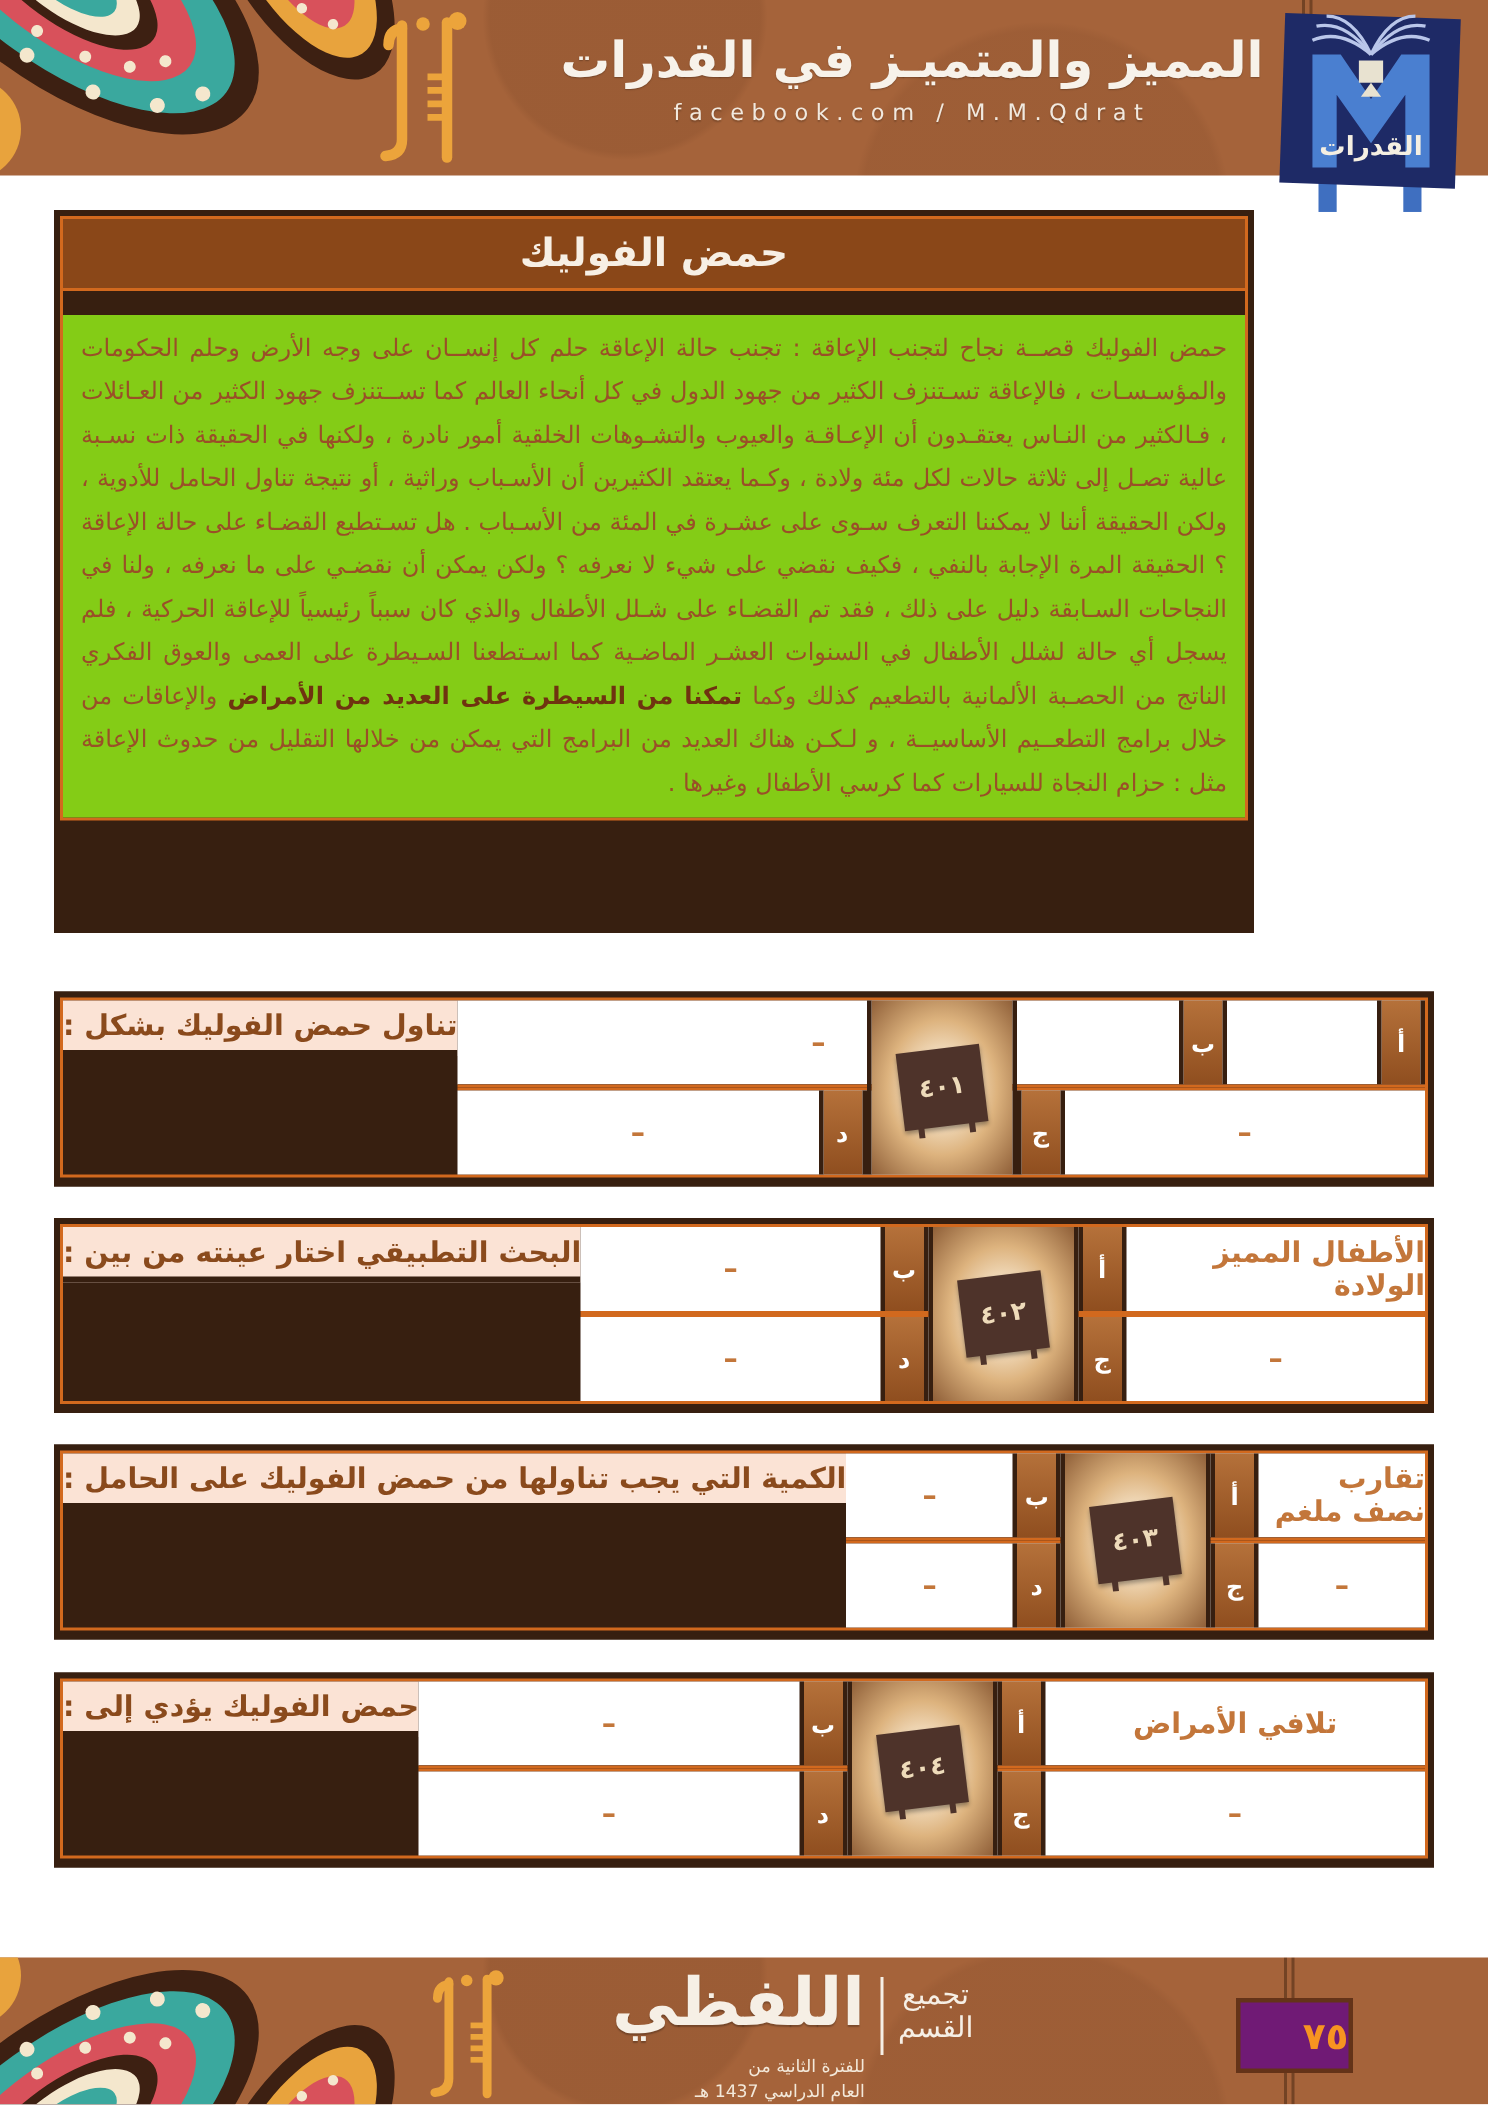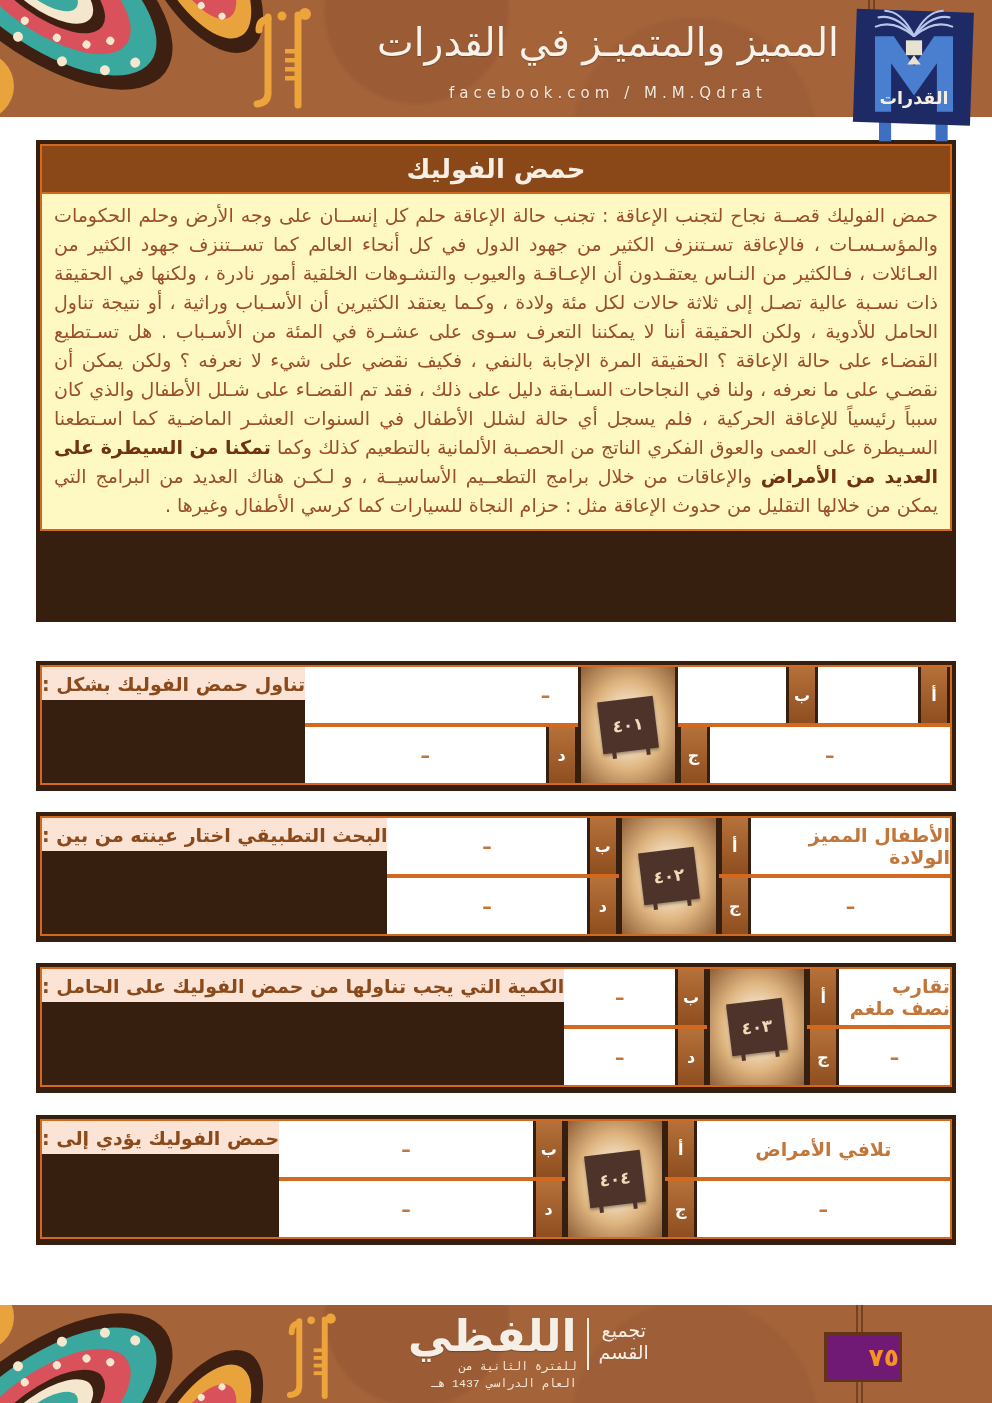--- a/index.html
+++ b/index.html
@@ -14,50 +14,50 @@
         radial-gradient(circle at 42% 10%, rgba(70,32,12,.10) 0 90px, transparent 95px),
         radial-gradient(circle at 70% 120%, rgba(70,32,12,.08) 0 120px, transparent 126px);
       pointer-events:none; }
   .header-band { top:0; height:117px; }
   .footer-band { top:1305px; height:98px; }
 
   .v-rule { position:absolute; top:0; bottom:0; width:2px; background:rgba(56,28,12,.45); }
 
   
   .brand { position:absolute; top:20px; left:352px; width:512px; text-align:center; color:#f7f2ea; }
-  .brand-title { font-size:39px; font-weight:normal; direction:rtl; letter-spacing:0; text-shadow:0 1px 1px rgba(0,0,0,.25); }
-  .brand-url { margin-top:19px; font-size:15px; letter-spacing:5px; color:#f1e9df; text-shadow:0 1px 1px rgba(0,0,0,.2); white-space:nowrap; }
+  .brand-title { font-size:33px; font-weight:bold; direction:rtl; letter-spacing:0; text-shadow:0 1px 1px rgba(0,0,0,.25); }
+  .brand-url { margin-top:7px; font-size:15px; letter-spacing:5px; color:#f1e9df; text-shadow:0 1px 1px rgba(0,0,0,.2); white-space:nowrap; }
 
   .logo { position:absolute; top:4px; right:10px; width:136px; height:140px; z-index:6; }
   .kufi-top { position:absolute; top:5px; left:252px; width:62px; height:106px; }
   .kufi-bottom { position:absolute; top:6px; left:284px; width:56px; height:90px; }
   .mandala-top { position:absolute; top:-34px; left:-26px; width:330px; height:175px; }
   .mandala-bottom { position:absolute; bottom:-34px; left:-26px; width:330px; height:175px; transform:scaleY(-1); }
 
   
   .f-center { position:absolute; top:9px; left:408px; display:flex; direction:rtl; align-items:flex-start; color:#f6efe5; }
   .f-group { text-align:center; font-weight:normal; font-size:19px; line-height:1.15; padding-top:6px; }
   .f-sep { width:2px; height:52px; background:#f6efe5; margin:4px 10px 0 10px; }
   .f-big-wrap { }
   .f-big { font-size:44px; font-weight:bold; line-height:1.0; text-shadow:0 1px 1px rgba(0,0,0,.25); }
-  .f-small { margin-top:1px; font-size:11.5px; line-height:1.45; color:#f3e9da;font-family:Liberation Mono, monospace; }
+  .f-small { margin-top:11px; font-size:11.5px; line-height:1.45; color:#f3e9da; }
   .page-num { position:absolute; top:27px; left:824px; width:78px; height:50px; background:#701a75;
       border:3px solid #643318; display:flex; align-items:center; justify-content:flex-end;
       color:#f79421; font-size:25px; font-weight:bold; }
 
   
-  .main-box { position:absolute; left:36px; top:140px; width:920px; min-height:482px;
+  .main-box { position:absolute; left:36px; top:140px; width:800px; min-height:482px;
       background:#371f10; border:4px solid #371f10; }
   .main-inner { border:2px solid #d2691e; }
   .main-title { background:#8a4718; height:48px; border-bottom:2px solid #d2691e;
       display:flex; align-items:center; justify-content:center;
       color:#f7efe4; font-size:26px; font-weight:bold; direction:rtl; }
-  .passage { background:#fef9c3; padding:7px 12px 9px 12px; direction:rtl;
+  .passage { background:#84cc16; padding:7px 12px 9px 12px; direction:rtl;
       text-align:justify; text-align-last:right; color:#9a4f28;
-      font-size:19px; line-height:29px; font-weight:500; }
+      font-size:16px; line-height:29px; font-weight:500;margin-top:16px; }
   .passage b { color:#6f3310; font-weight:bold; }
 
   
   .qbox { position:absolute; left:36px; width:920px; height:130px;
       background:#371f10; border:4px solid #371f10; }
   .q1 { top:661px; } .q2 { top:812px; } .q3 { top:963px; } .q4 { top:1115px; }
   .q-inner { border:2px solid #d2691e; height:120px; display:flex; flex-direction:row; }
   .q-title { background:#fbe3d5; height:37px; border-bottom:4px solid #371f10;
       display:flex; align-items:center; justify-content:center; direction:rtl;
       color:#8a4a1c; font-size:19px; font-weight:bold; }

